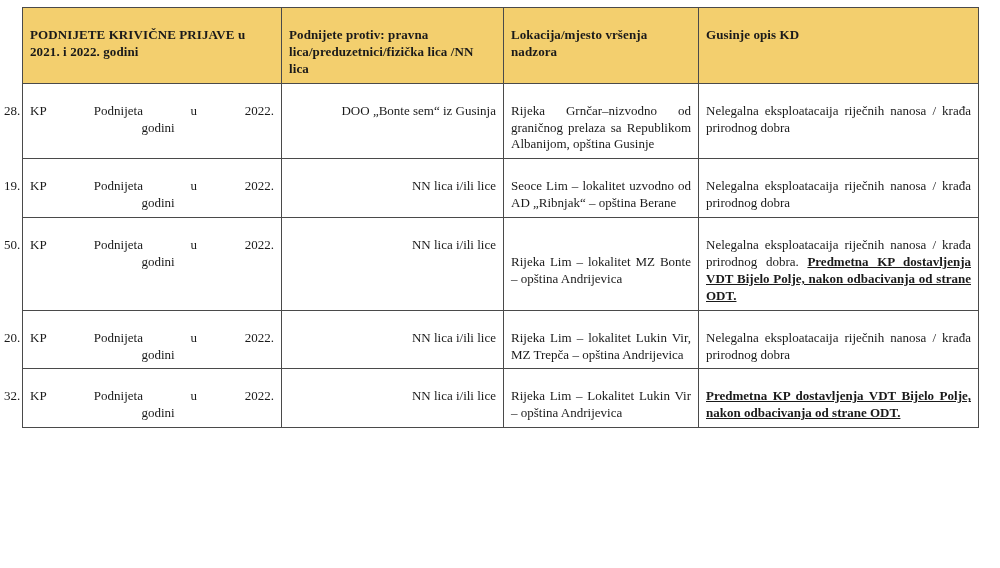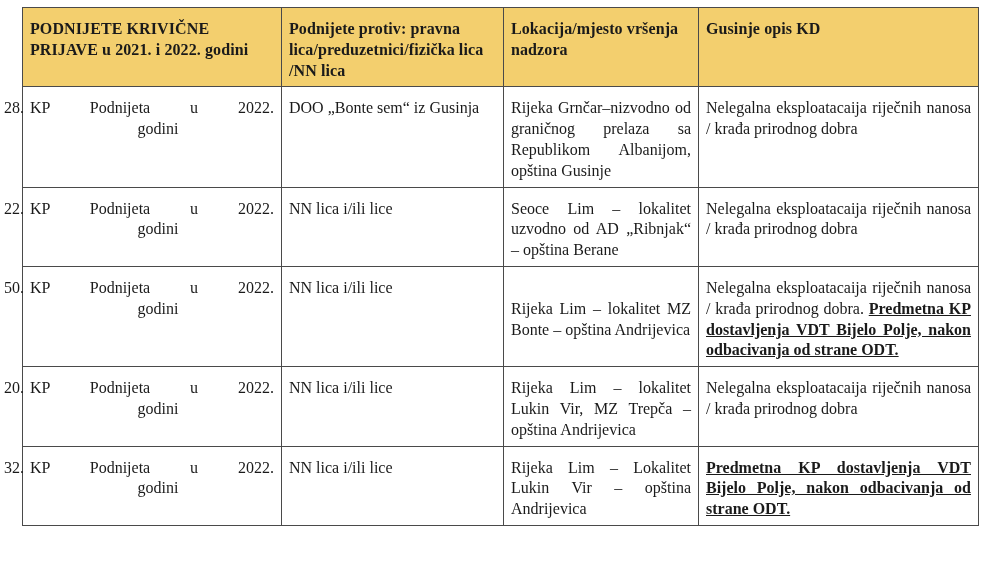--- a/index.html
+++ b/index.html
@@ -33,22 +33,22 @@
     border-collapse: collapse;
     width: 956px;
     table-layout: fixed;
     background: #ffffff;
   }
 
   table.kp-table td,
   table.kp-table th {
     border: 1.6px solid #4a4a4a;
     vertical-align: top;
-    padding: 11px 7px 5px 7px;
-    font-size: 16px;
+    padding: 19px 7px 5px 7px;
+    font-size: 13px;
     line-height: 1.30;
   }
 
   
   col.c1 { width: 259px; }
   col.c2 { width: 222px; }
   col.c3 { width: 195px; }
   col.c4 { width: 280px; }
 
   thead th {
@@ -92,21 +92,21 @@
     text-align-last: justify;
   }
   .cell-num .tail {
     display: block;
     text-align: left;
     padding-left: 12px;
   }
 
   
   .cell-party {
-    text-align: left;
+    text-align: right;
     padding-top: 7px;
   }
 
   
   .cell-loc {
     text-align: justify;
     text-align-last: left;
     hyphens: none;
   }
   .cell-loc.mid { vertical-align: middle; }
@@ -158,21 +158,21 @@
           <td class="cell-party v-top">DOO „Bonte sem“ iz Gusinja</td>
           <td class="cell-loc v-top">Rijeka Grnčar–nizvodno od graničnog prelaza sa Republikom Albanijom, opština Gusinje</td>
           <td class="cell-desc v-top">
             <span>Nelegalna eksploatacaija riječnih nanosa / krađa prirodnog dobra</span><span class="note"></span>
           </td>
         </tr>
 
         <tr>
           <td class="cell-num v-top">
             <span class="num-line">
-              <span class="marker">22.</span>
+              <span class="marker">19.</span>
               <span class="just">KP Podnijeta u 2022.</span>
               <span class="tail">godini</span>
             </span>
           </td>
           <td class="cell-party v-top">NN lica i/ili lice</td>
           <td class="cell-loc v-top">Seoce Lim – lokalitet uzvodno od AD „Ribnjak“ – opština Berane</td>
           <td class="cell-desc v-top">
             <span>Nelegalna eksploatacaija riječnih nanosa / krađa prirodnog dobra</span><span class="note"></span>
           </td>
         </tr>

